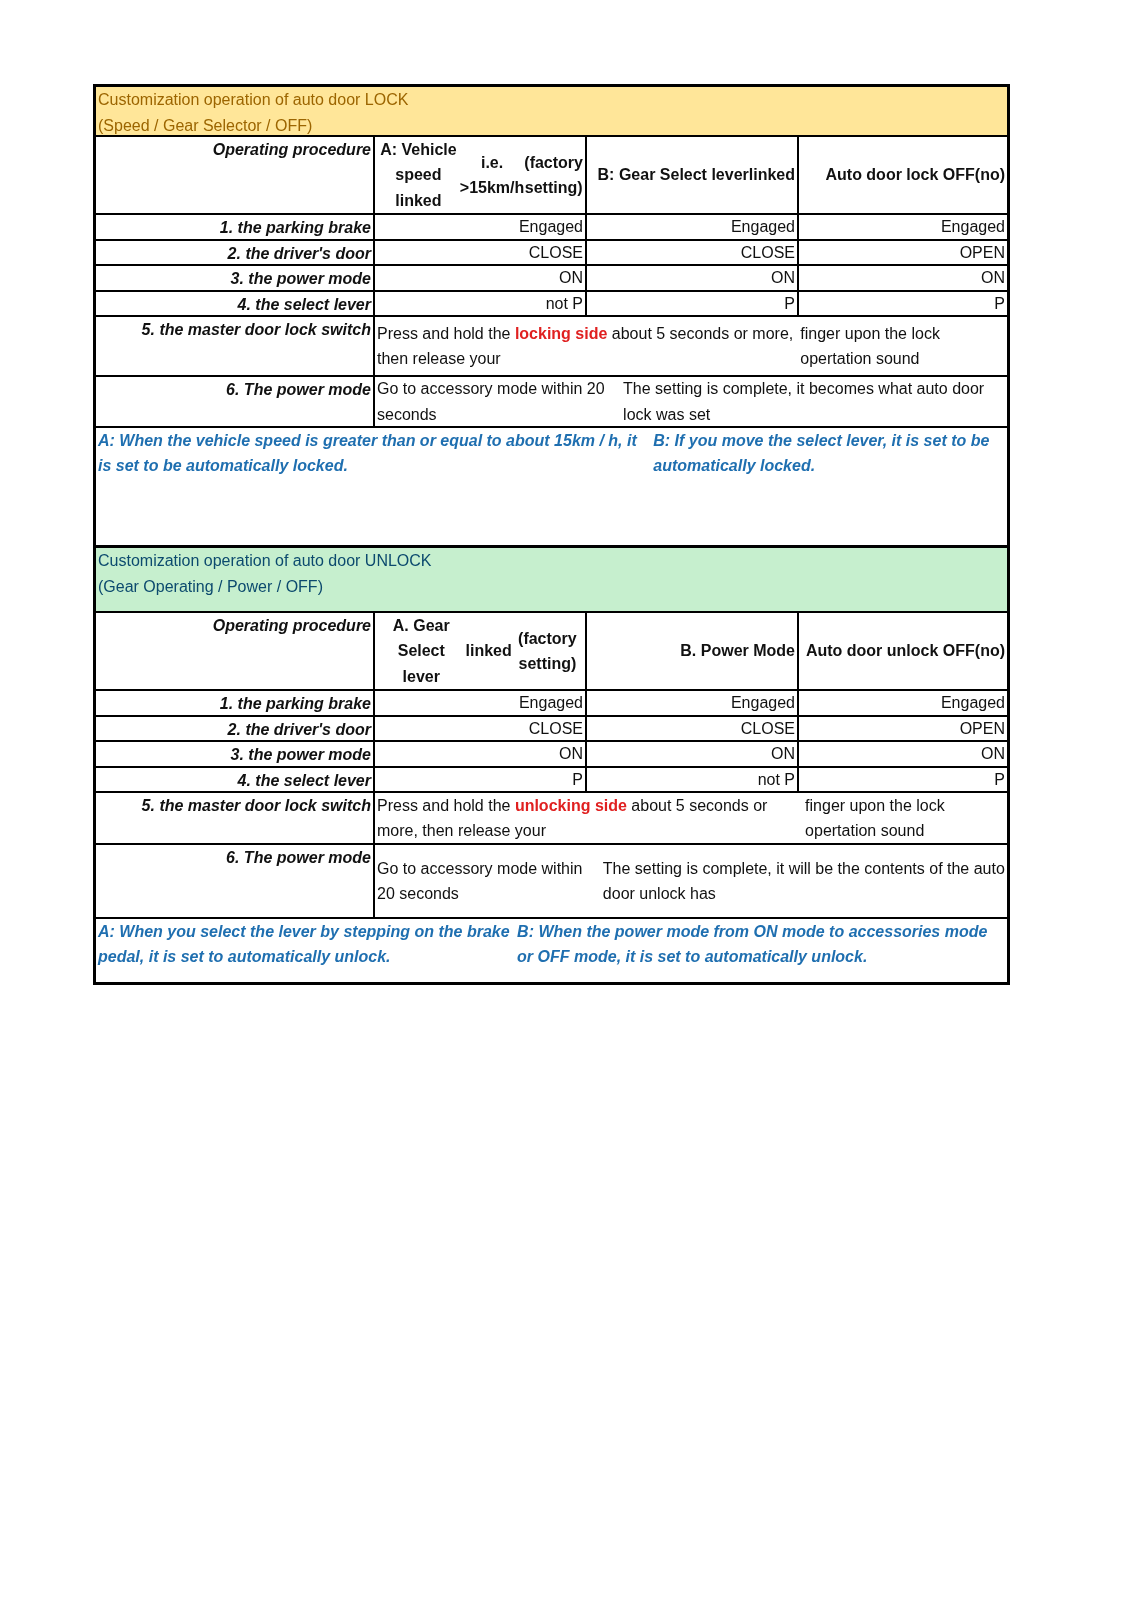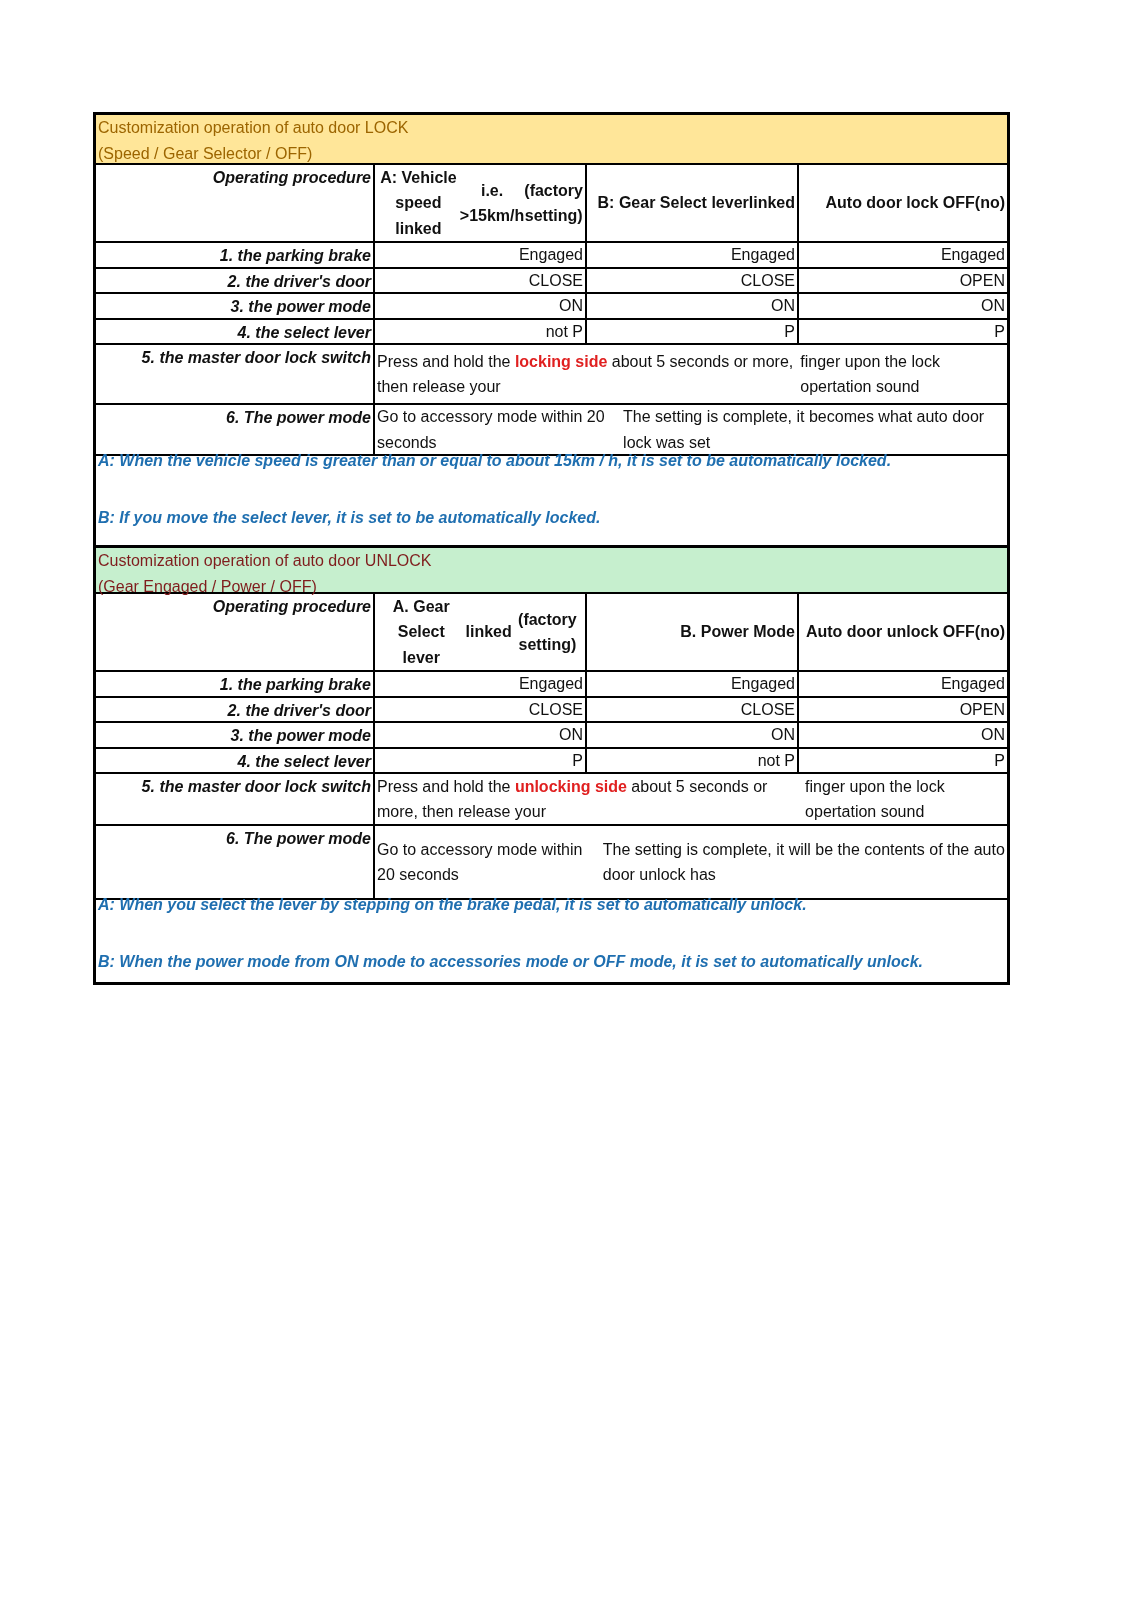--- a/index.html
+++ b/index.html
@@ -1,33 +1,33 @@
 <!DOCTYPE html>
 <html><head>
 <meta charset="utf-8">
 <style>
   html, body { margin: 0; padding: 0; background: #ffffff; }
   body { width: 1132px; height: 1600px; position: relative; font-family: "Liberation Sans", sans-serif; color: #111; }
   .tbl { position: absolute; left: 93px; width: 917px; border: 3px solid #000; box-sizing: border-box; font-size: 16px; }
-  .tbl1 { top: 112px; height: 467px; }
+  .tbl1 { top: 84px; height: 467px; }
   .tbl2 { top: 545px; height: 440px; }
   .title { box-sizing: border-box; padding: 0 2px; line-height: 25.5px; border-bottom: 2px solid #000; }
   .tbl1 .title { background: #FFE699; color: #9C6500; height: 50px; }
-  .tbl2 .title { background: #C6EFCE; color: #7f1d1d; height: 46px; }
+  .tbl2 .title { background: #C6EFCE; color: #0c4a6e; height: 65px; }
   .row { display: flex; box-sizing: border-box; border-bottom: 2px solid #000; }
   .cell { box-sizing: border-box; border-right: 2px solid #000; padding: 0 2px; line-height: 25.5px; display: flex; flex-direction: row; justify-content: flex-end; }
   .cell:last-child { border-right: none; align-items: center; }
   .c0 { width: 279px; font-weight: bold; font-style: italic; }
   .c1 { width: 212px; text-align: center; align-items: center; }
   .c2 { width: 212px; text-align: center; align-items: center; }
   .c3 { width: 208px; text-align: center; align-items: center; }
   .cspan { width: 632px; text-align: left; }
   .hdr .c1, .hdr .c2, .hdr .c3 { font-weight: bold; }
   .hl { color: #E02020; font-weight: bold; }
-  .note { box-sizing: border-box; padding: 0 2px; color: #1F6FB0; font-style: italic; font-weight: bold; line-height: 25px; display: flex; flex-direction: column; justify-content: flex-end; gap: 32px; }
+  .note { box-sizing: border-box; padding: 0 2px; color: #1F6FB0; font-style: italic; font-weight: bold; line-height: 25px; display: flex; flex-direction: row; justify-content: flex-end; }
 </style>
 </head>
 <body>
 
 <div class="tbl tbl1">
   <div class="title">
     <div>Customization operation of auto door LOCK</div>
     <div>(Speed / Gear Selector / OFF)</div>
   </div>
   <div class="row hdr" style="height:78px">
@@ -86,21 +86,21 @@
   </div>
   <div class="note" style="height:74px">
     <div>A: When the vehicle speed is greater than or equal to about 15km / h, it is set to be automatically locked.</div>
     <div>B: If you move the select lever, it is set to be automatically locked.</div>
   </div>
 </div>
 
 <div class="tbl tbl2">
   <div class="title">
     <div>Customization operation of auto door UNLOCK</div>
-    <div>(Gear Engaged / Power / OFF)</div>
+    <div>(Gear Operating / Power / OFF)</div>
   </div>
   <div class="row hdr" style="height:78px">
     <div class="cell c0">Operating procedure</div>
     <div class="cell c1">
       <div>A. Gear Select lever</div>
       <div>linked</div>
       <div>(factory setting)</div>
     </div>
     <div class="cell c2">
       <div>B. Power Mode</div>

